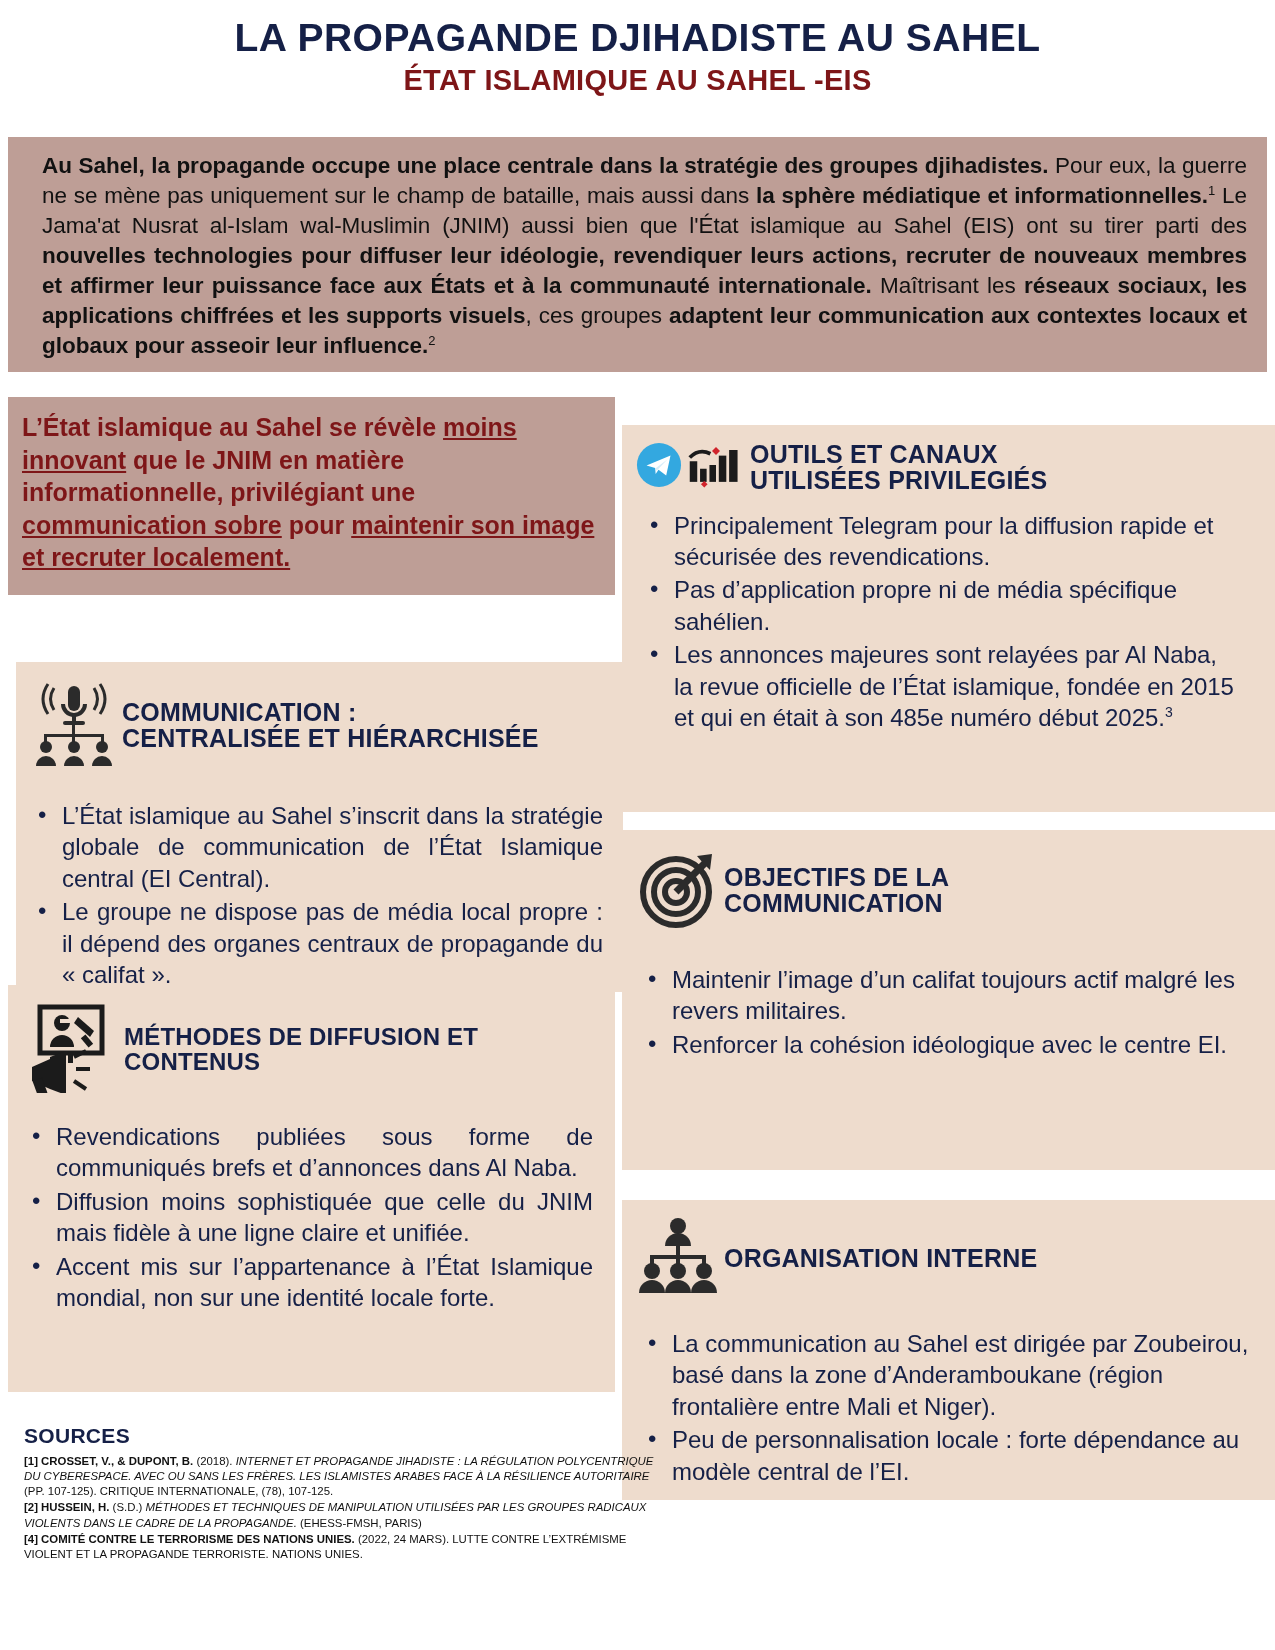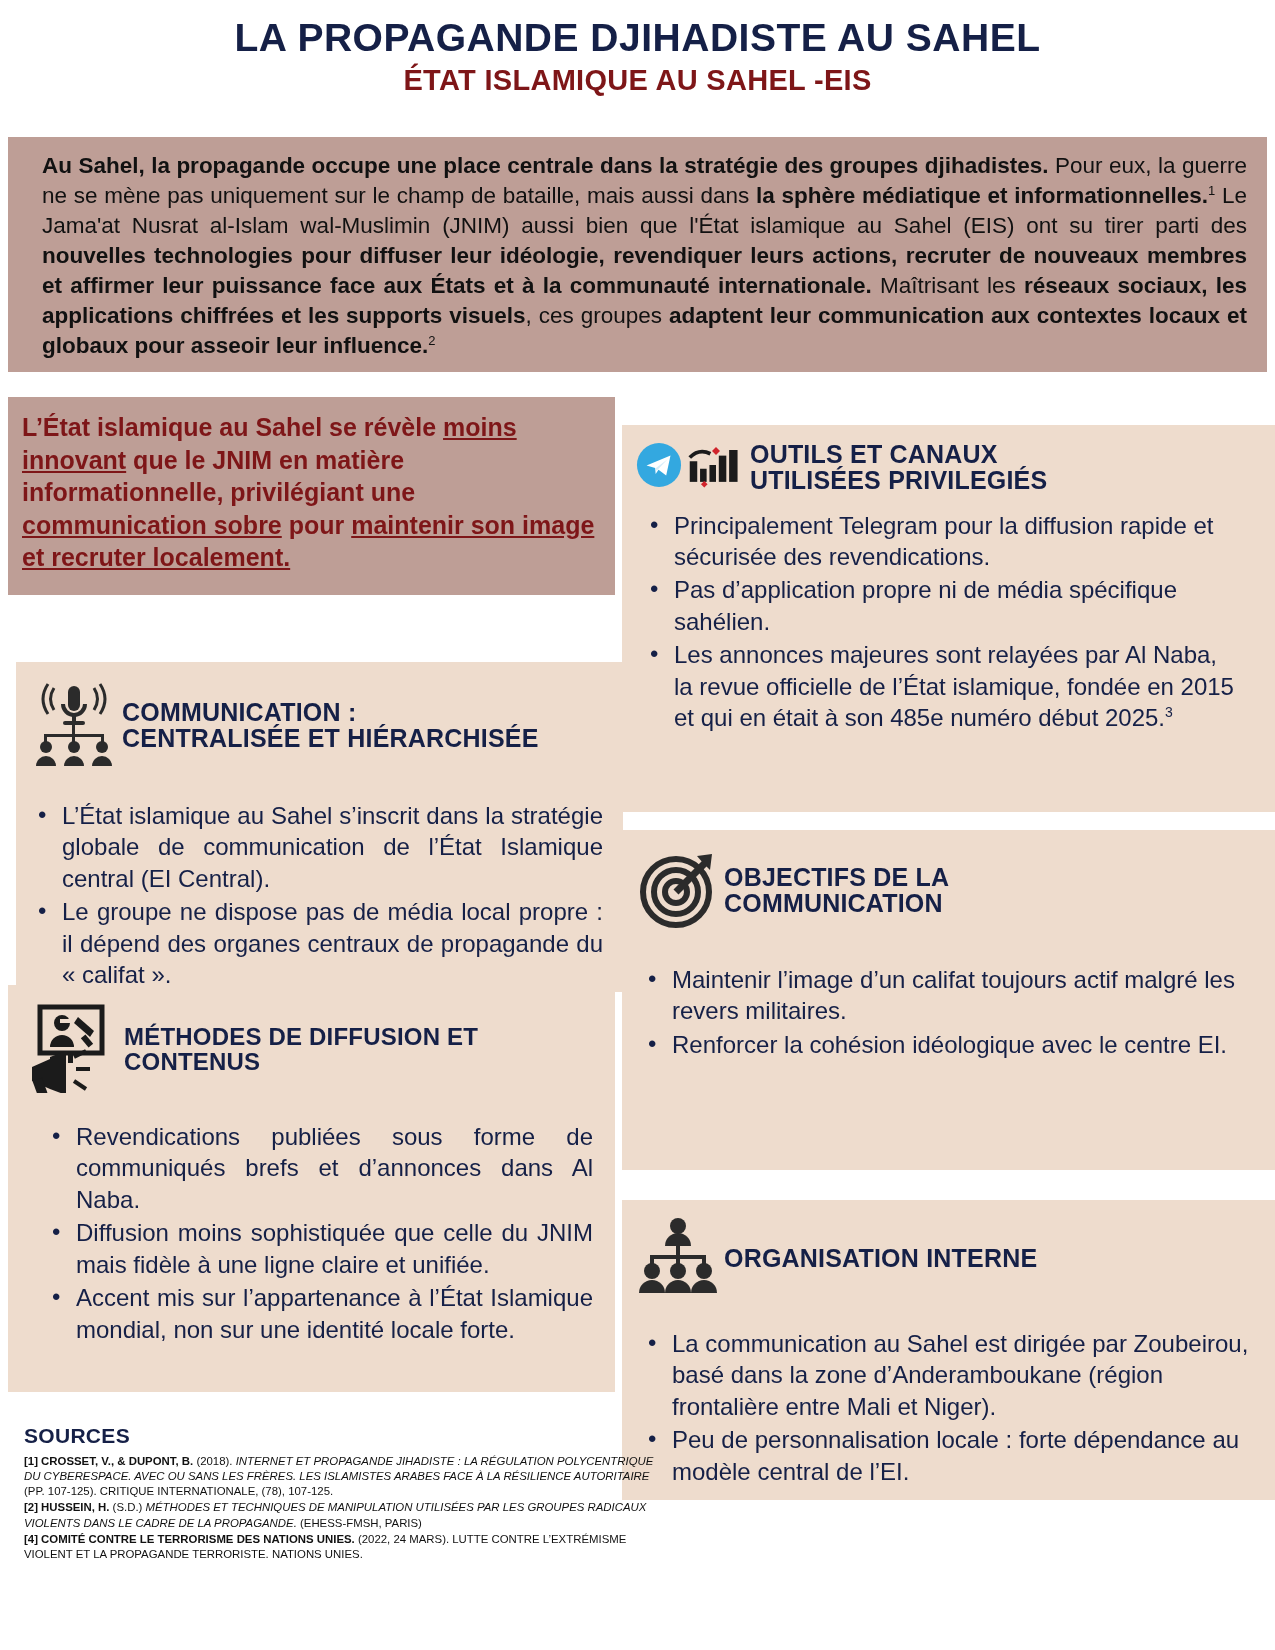--- a/index.html
+++ b/index.html
@@ -83,21 +83,21 @@
   ul.bullets sup{font-size:14px;}
 
   
   #card-comm{left:16px;top:627px;width:607px;height:330px;margin-top:35px;}
   #card-methodes{left:8px;top:985px;width:607px;height:407px;}
   #card-outils{left:622px;top:425px;width:653px;height:387px;}
   #card-objectifs{left:622px;top:830px;width:653px;height:340px;}
   #card-organisation{left:622px;top:1200px;width:653px;height:300px;}
 
   #card-comm ul.bullets{padding-left:46px;padding-right:20px;margin-top:22px;}
-  #card-methodes ul.bullets{padding-left:68px;padding-right:22px;margin-top:18px;}
+  #card-methodes ul.bullets{padding-left:48px;padding-right:22px;margin-top:18px;}
   #card-outils ul.bullets{padding-left:52px;padding-right:38px;margin-top:10px;}
   #card-objectifs ul.bullets{padding-left:50px;padding-right:8px;margin-top:24px;}
   #card-organisation ul.bullets{padding-left:50px;padding-right:26px;margin-top:22px;}
 
   
   .sources{
     position:absolute;left:24px;top:1424px;width:640px;
   }
   .sources-title{
     font-size:21px;font-weight:bold;color:#152047;margin:0 0 6px 0;

